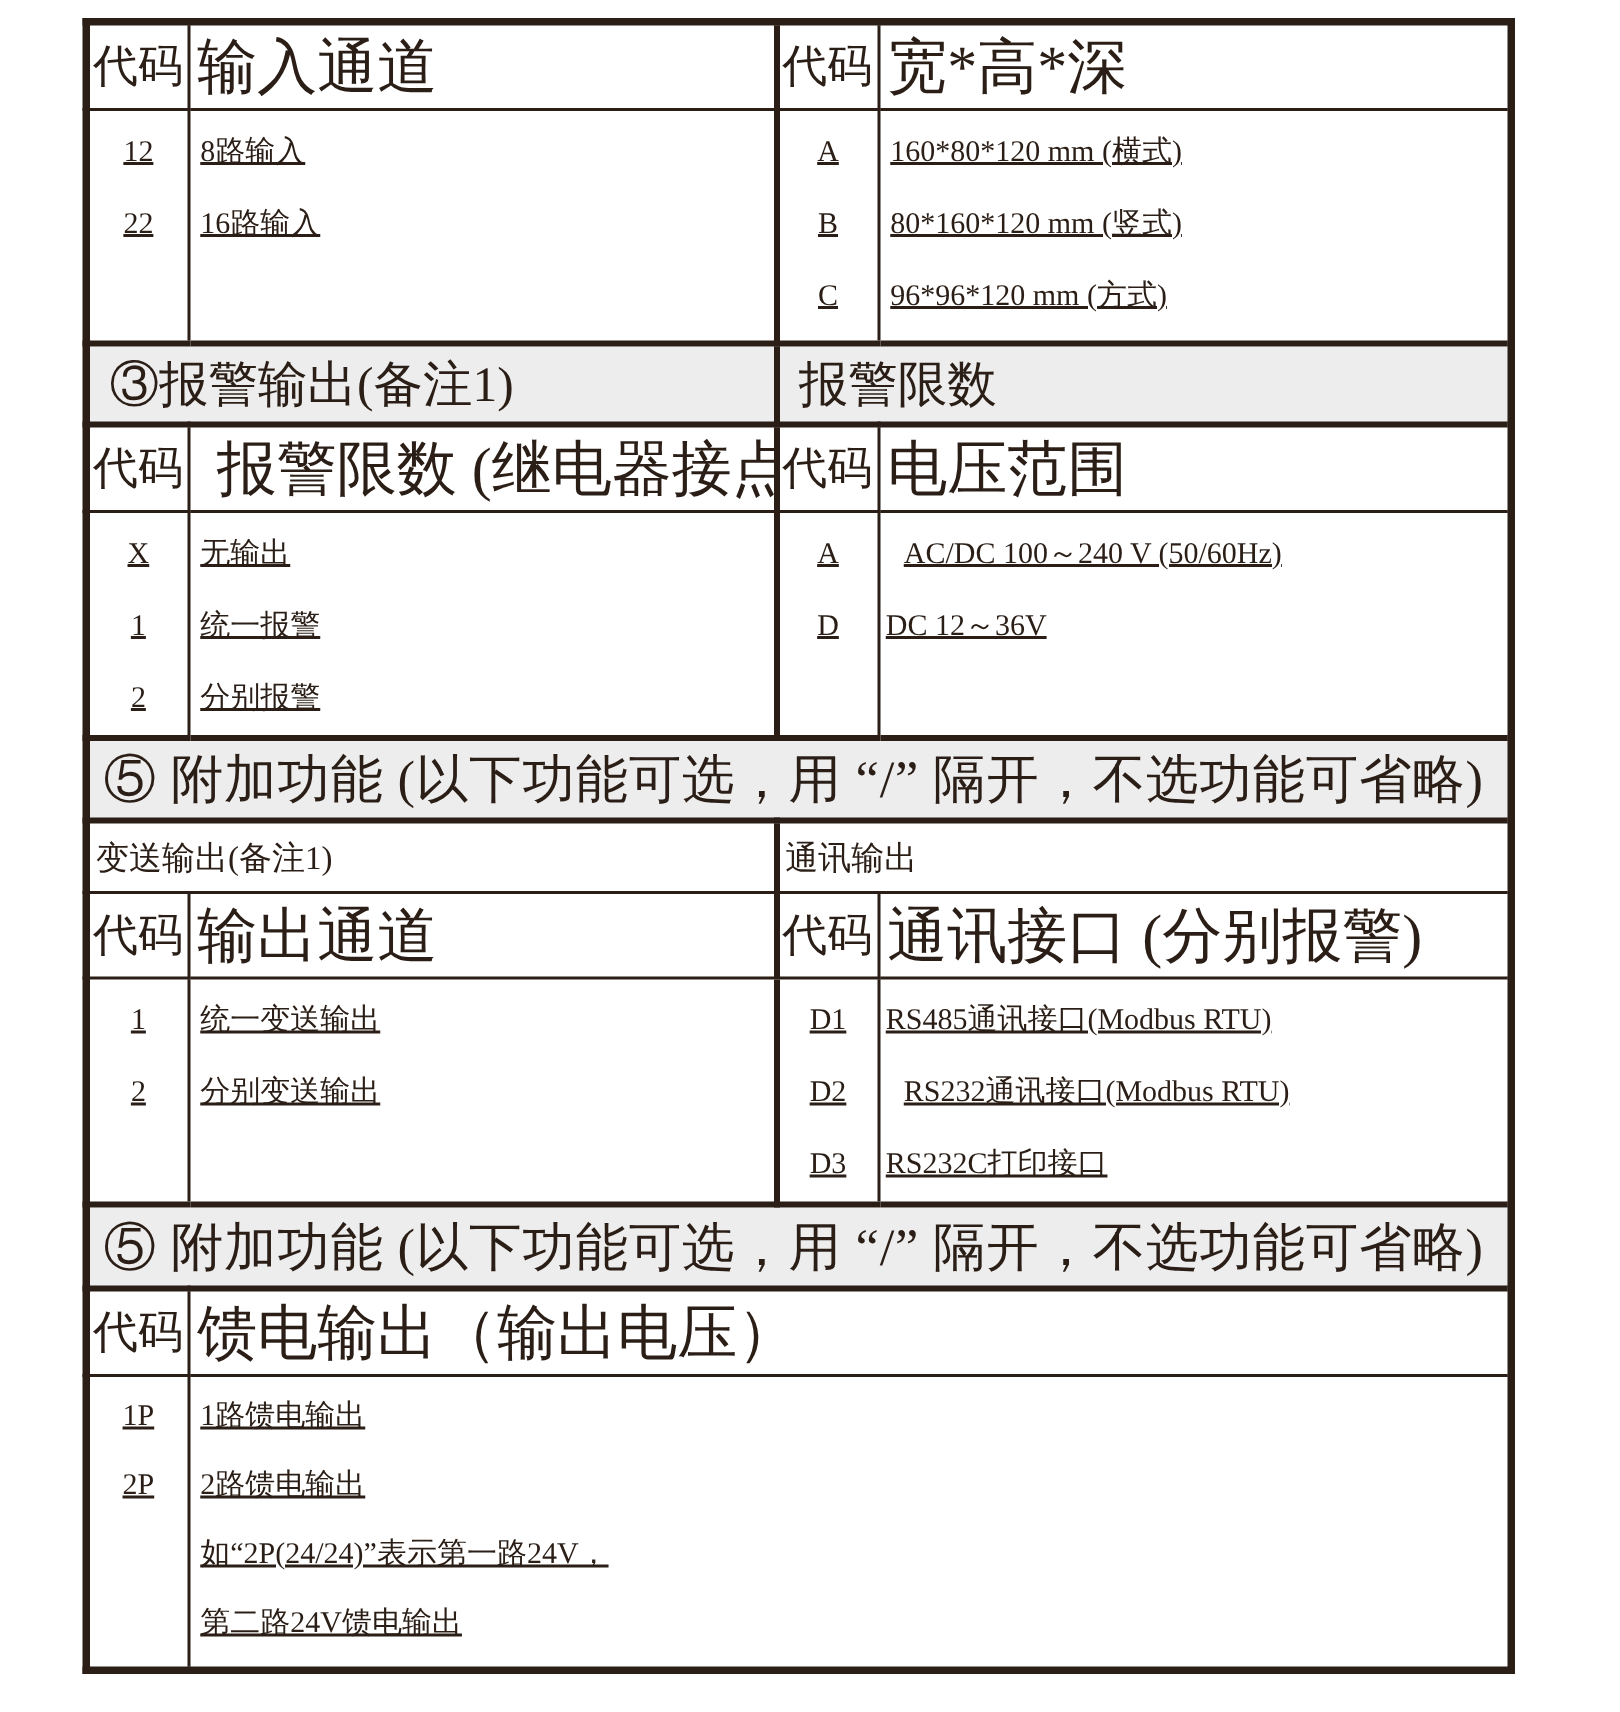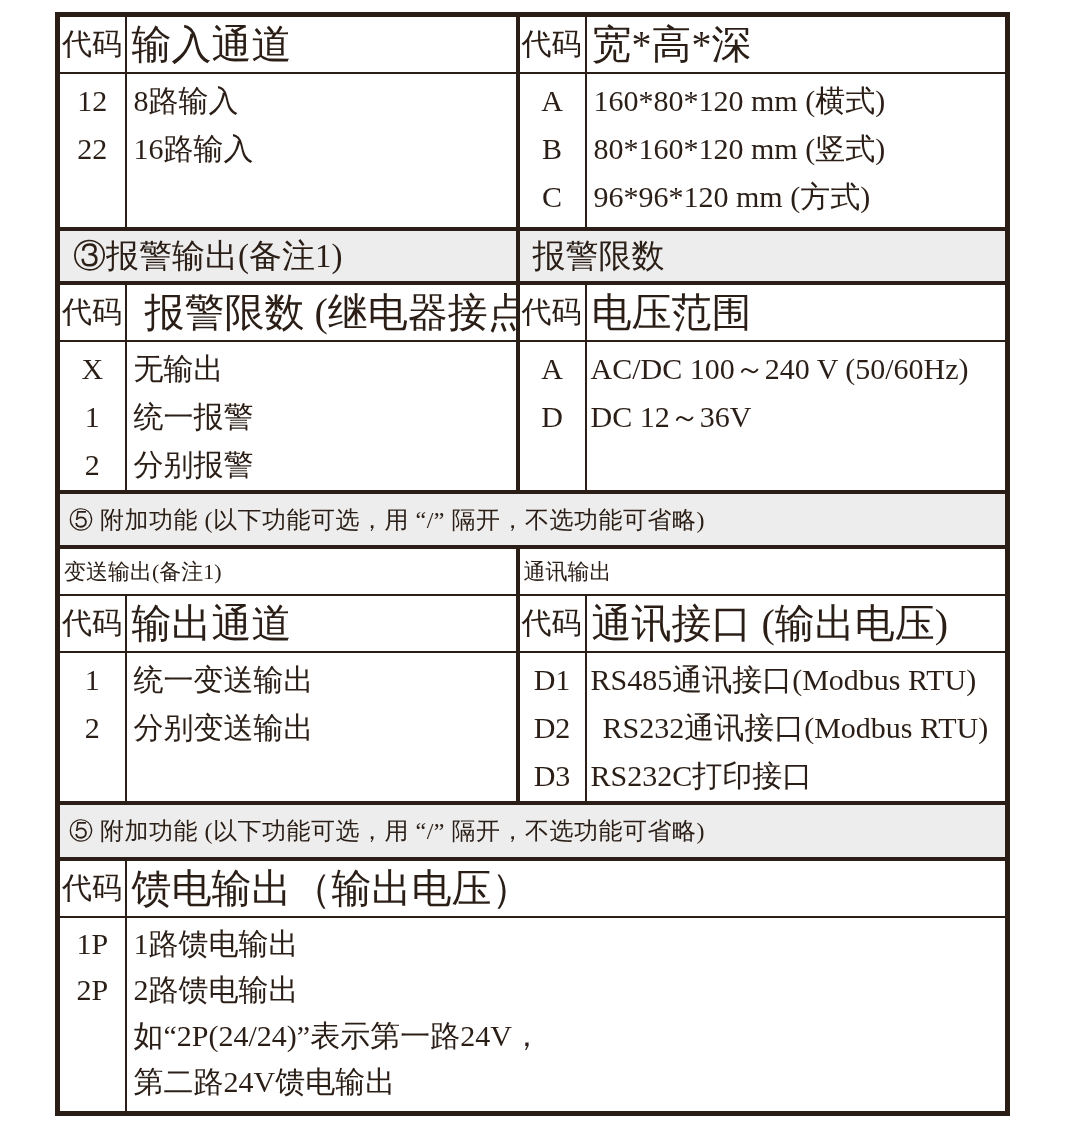--- a/index.html
+++ b/index.html
@@ -41,21 +41,21 @@
   
   .sec {
     background: #ededed;
     font-size: 33px;
     height: 48px;
     padding-left: 13px;
     vertical-align: middle;
   }
   .banner {
     background: #ededed;
-    font-size: 24px;
+    font-size: 35px;
     height: 51px;
     padding-left: 9px;
     vertical-align: middle;
     letter-spacing: 0.5px;
   }
   
   .subsec {
     font-size: 22px;
     height: 45px;
     padding-left: 4px;
@@ -72,21 +72,22 @@
     font-size: 40px;
     height: 45px;
     padding-left: 5px;
     vertical-align: middle;
   }
   
   .body-cell { vertical-align: top; padding-top: 3px; }
   .line {
     height: 48px;
     line-height: 48px;
-    font-size: 30px;
+    font-size: 20px;
+    text-decoration: underline;
   }
   .line-sm { height: 46px; line-height: 46px; }
   .code-line { text-align: center; }
   .desc-line { padding-left: 7px; }
 </style>
 </head>
 <body>
 
 <div class="sheet">
   <table class="spec">
@@ -148,39 +149,39 @@
       <td class="body-cell bb-thick br-mid">
         <div class="line desc-line">无输出</div>
         <div class="line desc-line">统一报警</div>
         <div class="line desc-line">分别报警</div>
       </td>
       <td class="body-cell bb-thick br-thin">
         <div class="line code-line">A</div>
         <div class="line code-line">D</div>
       </td>
       <td class="body-cell bb-thick">
-        <div class="line desc-line" style="padding-left:4px">AC/DC 100～240 V (50/60Hz)</div>
+        <div class="line desc-line" style="padding-left:16px">AC/DC 100～240 V (50/60Hz)</div>
         <div class="line desc-line" style="padding-left:4px">DC 12～36V</div>
       </td>
     </tr>
 
     <tr>
       <td colspan="4" class="banner bb-thick">⑤ 附加功能 (以下功能可选，用 “/” 隔开，不选功能可省略)</td>
     </tr>
 
     <tr>
       <td colspan="2" class="subsec bb-thin br-mid">变送输出(备注1)</td>
       <td colspan="2" class="subsec bb-thin">通讯输出</td>
     </tr>
 
     <tr>
       <td class="hdr-code bb-thin br-thin">代码</td>
       <td class="hdr-desc bb-thin br-mid">输出通道</td>
       <td class="hdr-code bb-thin br-thin">代码</td>
-      <td class="hdr-desc bb-thin">通讯接口 (输出电压)</td>
+      <td class="hdr-desc bb-thin">通讯接口 (分别报警)</td>
     </tr>
 
     <tr>
       <td class="body-cell bb-thick br-thin" style="height:145px">
         <div class="line code-line">1</div>
         <div class="line code-line">2</div>
       </td>
       <td class="body-cell bb-thick br-mid">
         <div class="line desc-line">统一变送输出</div>
         <div class="line desc-line">分别变送输出</div>

